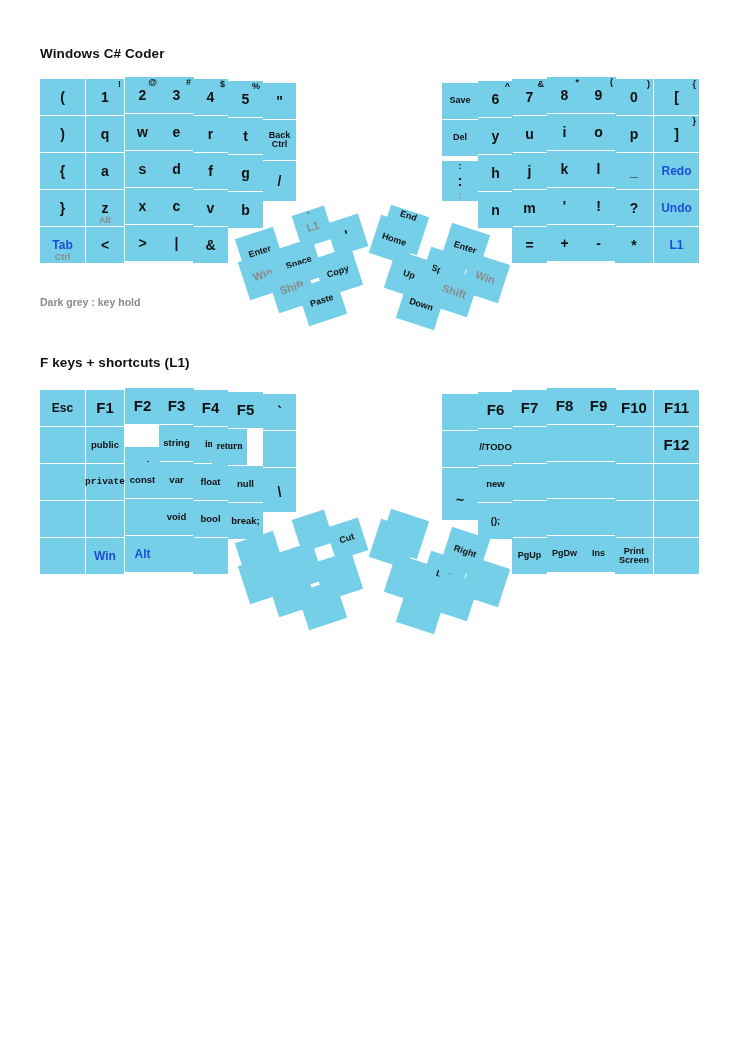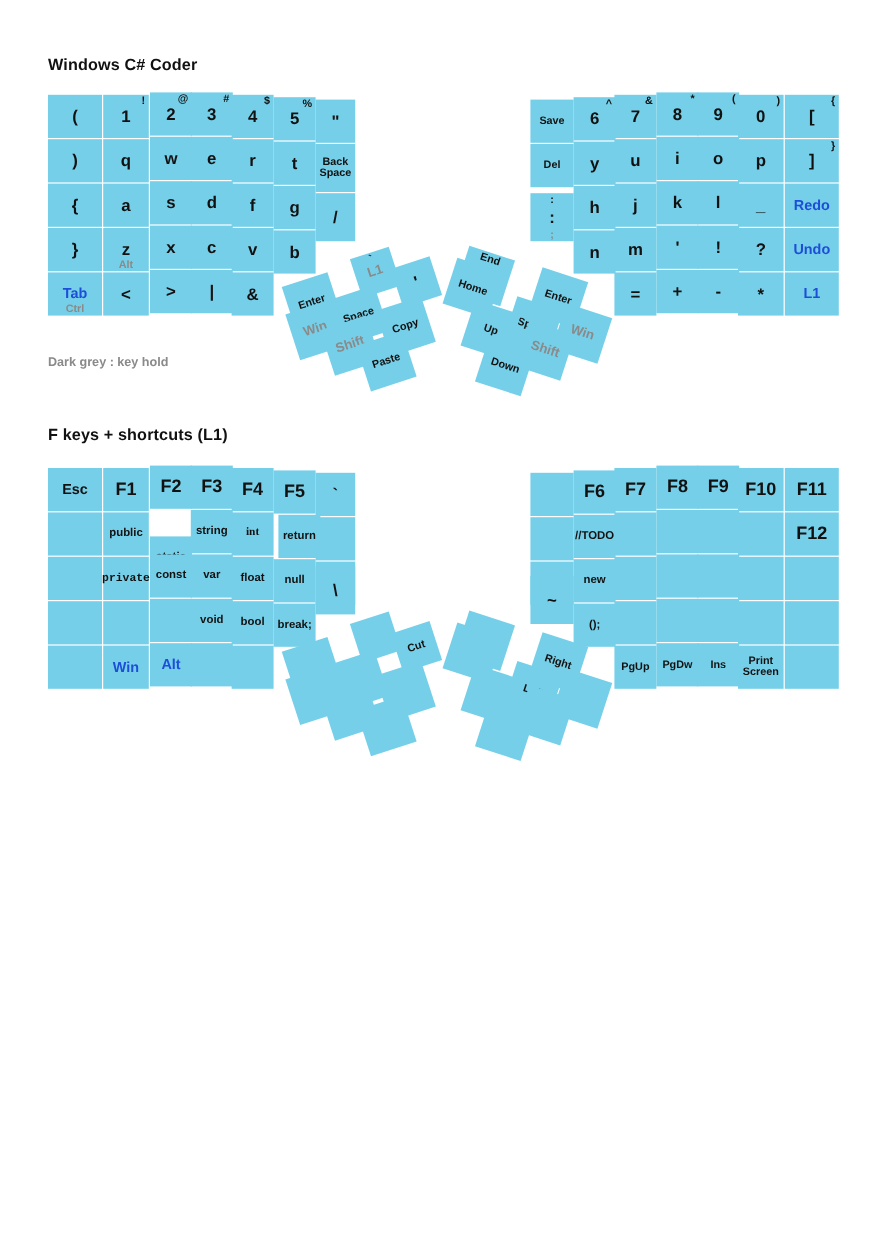--- a/index.html
+++ b/index.html
@@ -111,21 +111,21 @@
         <span class="lbl c main">e</span>
       </div>
       <div class="key" style="left: 193px; top: 116px; width: 35px; height: 36px;">
         <span class="lbl c main">r</span>
       </div>
       <div class="key" style="left: 228px; top: 118px; width: 35px; height: 36px;">
         <span class="lbl c main">t</span>
       </div>
       <div class="key" style="left: 263px; top: 120px; width: 33px; height: 40px;">
         <span class="lbl c small">Back
-Space</span>
+Ctrl</span>
       </div>
       <div class="key" style="left: 40px; top: 153px; width: 45px; height: 36px;">
         <span class="lbl c main">{</span>
       </div>
       <div class="key" style="left: 86px; top: 153px; width: 38px; height: 36px;">
         <span class="lbl c main">a</span>
       </div>
       <div class="key" style="left: 125px; top: 151px; width: 35px; height: 36px;">
         <span class="lbl c main">s</span>
       </div>
@@ -358,21 +358,21 @@
       </div>
       <div class="key" style="left: 125px; top: 447px; width: 35px; height: 36px;">
         <span class="lbl c code">static</span>
       </div>
       <div class="key" style="left: 159px; top: 425px; width: 35px; height: 36px;">
         <span class="lbl c code">string</span>
       </div>
       <div class="key" style="left: 193px; top: 427px; width: 35px; height: 36px; font-family: Liberation Serif, serif;">
         <span class="lbl c code">int</span>
       </div>
-      <div class="key" style="left: 232px; top: 429px; width: 35px; height: 36px;">
+      <div class="key" style="left: 212px; top: 429px; width: 35px; height: 36px; font-family: Liberation Serif, serif;">
         <span class="lbl c code">return</span>
       </div>
       <div class="key" style="left: 263px; top: 431px; width: 33px; height: 36px;"></div>
       <div class="key" style="left: 40px; top: 464px; width: 45px; height: 36px;"></div>
       <div class="key" style="left: 86px; top: 464px; width: 38px; height: 36px; font-family: Liberation Mono, monospace;">
         <span class="lbl c code">private</span>
       </div>
       <div class="key" style="left: 125px; top: 462px; width: 35px; height: 36px;">
         <span class="lbl c code">const</span>
       </div>

